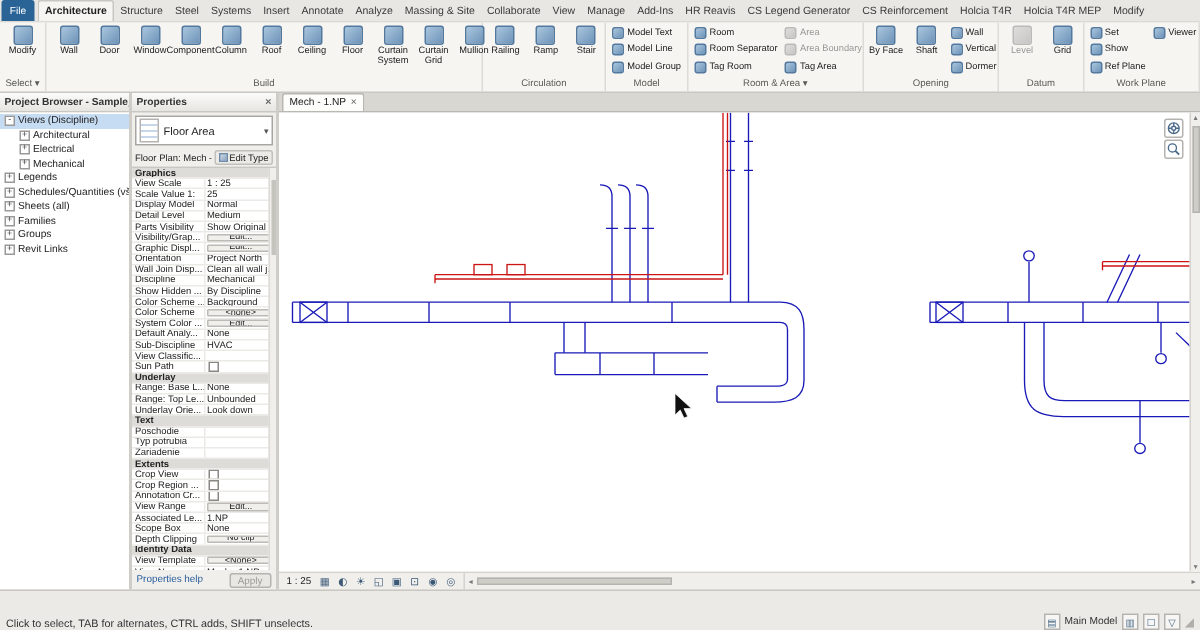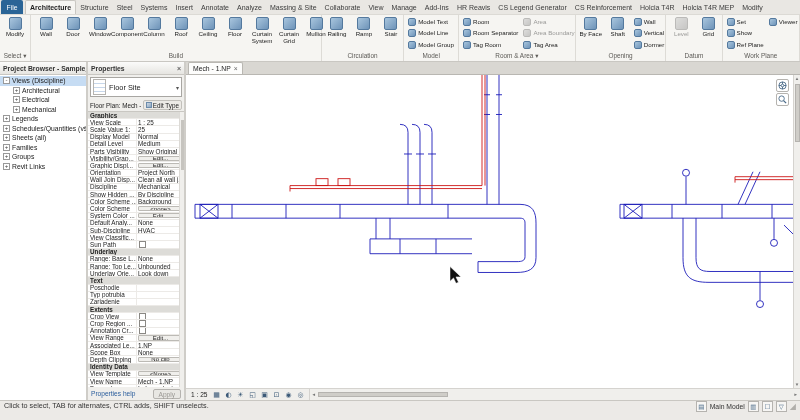--- a/index.html
+++ b/index.html
@@ -78,21 +78,21 @@
   .vscroll .arr{height:7px;line-height:7px;cursor:pointer;}
   .vthumb{width:5px;height:58px;background:#cfcdc8;border:1px solid #b5b3af;margin:2px auto;cursor:pointer;}
   .canvas-bottom{height:12px;display:flex;background:#f0efec;border-top:1px solid #d5d3cf;align-items:center;}
   .vcb{display:flex;align-items:center;gap:2px;padding:0 3px;}
   .vcb-scale{font-size:6.6px;padding:0 2px;cursor:pointer;white-space:nowrap;}
   .vcb-ic{width:10px;height:10px;font-size:7px;line-height:10px;text-align:center;color:#3c5a78;font-family:"DejaVu Sans",sans-serif;cursor:pointer;}
   .hscroll{flex:1;align-self:stretch;display:flex;align-items:center;border-left:1px solid #d5d3cf;font-size:4.5px;color:#777;gap:2px;padding:0 2px;}
   .hthumb{height:5px;width:130px;background:#cfcdc8;border:1px solid #b5b3af;cursor:pointer;}
 
   
-  .statusbar{height:20px;background:#eceae7;border-top:1px solid #c9c7c2;display:flex;align-items:flex-start;padding:0 4px;font-size:7.2px;color:#333;}
+  .statusbar{height:27px;background:#eceae7;border-top:1px solid #c9c7c2;display:flex;align-items:flex-end;padding:0 4px;font-size:7.2px;color:#333;}
   .sb-right{margin-left:auto;display:flex;align-items:center;gap:3px;font-size:6.8px;}
   .sb-ic{width:11px;height:11px;border:1px solid #b5b3af;background:#f7f6f4;text-align:center;line-height:10px;font-size:6.5px;color:#4a6a88;font-family:"DejaVu Sans",sans-serif;cursor:pointer;}
   .grip{color:#b0aeaa;font-size:8px;line-height:8px;font-family:"DejaVu Sans",sans-serif;}
 </style>
 </head>
 <body>
 
 <div class="app">
 
   <div class="tabbar">
@@ -387,21 +387,21 @@
       </div>
     </div>
 
     <div class="sidepanel props">
       <div class="sp-head">
         <span>Properties</span>
         <span class="sp-close">×</span>
       </div>
       <div class="type-sel">
         <span class="ts-thumb"></span>
-        <span class="ts-label">Floor Site</span>
+        <span class="ts-label">Floor Area</span>
         <span class="ts-arrow">▾</span>
       </div>
       <div class="edit-row">
         <span class="er-name">Floor Plan: Mech - 1...</span>
         <span class="edit-type">
           <span class="et-ic"></span>
           <span>Edit Type</span>
         </span>
       </div>
       <div class="pgrid">

